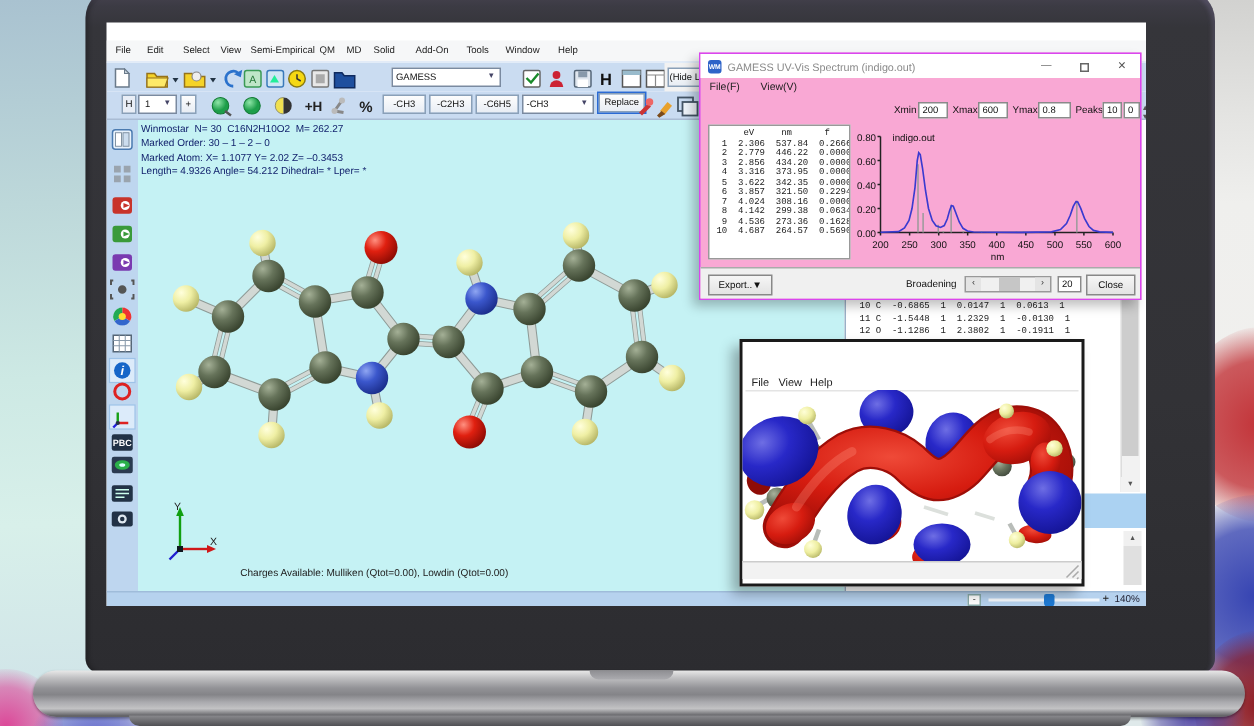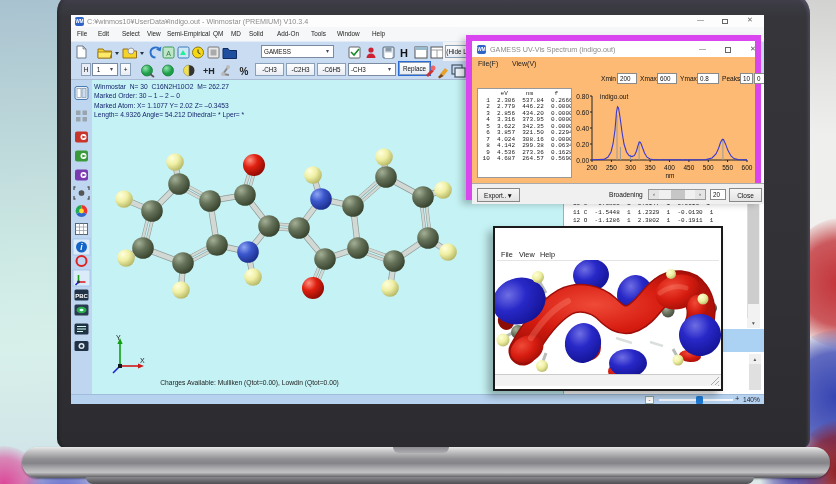--- a/index.html
+++ b/index.html
@@ -25,21 +25,21 @@
 #dock{left:492px;top:65px;width:201px;height:314px;background:#fff;border-left:1px solid #9ab0c6}
 #zoombar{left:0;top:379px;width:693px;height:10px;background:#b6d2ee;border-top:1px solid #9fbcda}
 .mi{position:absolute;top:3px}
 .cap{position:absolute;top:1px;font-size:7.5px;color:#555}
 .tbtn{position:absolute;font-size:6.3px;color:#111;border:1px solid #8aa0b8;background:linear-gradient(#fdfdfd,#e8edf4);text-align:center;line-height:11px;height:13px}
 .combo{position:absolute;background:#fff;border:1px solid #7a8aa0;height:13px;font-size:6.3px;color:#111;line-height:11px;padding-left:2px}
 .combo .dn{position:absolute;right:1px;top:1px;width:9px;height:9px;color:#446;font-size:6px;text-align:center;line-height:9px}
 
 .docktxt{position:absolute;font-family:"Liberation Mono",monospace;font-size:6px;color:#222;white-space:pre;line-height:8.6px}
 
-.win{position:absolute;background:#fdba74;border:6px solid #d946ef;box-shadow:-4px 4px 7px rgba(0,0,0,.25)}
+.win{position:absolute;background:#f9a8d4;border:1px solid #d946ef;box-shadow:-4px 4px 7px rgba(0,0,0,.25)}
 .wtitle{position:absolute;left:0;top:0;right:0;height:16px;background:#fff;font-size:7.2px;color:#333}
 .wbtn{position:absolute;top:4px;font-size:7.5px;color:#444}
 .menu7{position:absolute;font-size:7px;color:#222}
 .box{position:absolute;background:#fff;border:1px solid #8a8a8a;font-size:6.3px;color:#111;line-height:10px;padding-left:2px;height:11px}
 .lbl{position:absolute;font-size:6.6px;color:#111}
 .btn{position:absolute;background:linear-gradient(#f6f6f6,#e3e3e3);border:1px solid #888;font-size:6.5px;color:#111;text-align:center}
 </style></head><body>
 <div id="scene">
   <div class="abs" id="bgL"></div>
   <div class="abs" id="bgR"></div>
@@ -50,27 +50,20 @@
   <div class="abs blob" style="left:778px;top:330px;width:118px;height:135px;background:radial-gradient(circle,#3644b2 0%,rgba(54,68,178,.78) 50%,rgba(54,68,178,0) 78%)"></div>
   <div class="abs blob" style="left:796px;top:420px;width:90px;height:100px;background:radial-gradient(circle,#8c1820 0%,rgba(140,24,32,.7) 50%,rgba(140,24,32,0) 75%)"></div>
   <div class="abs blob" style="left:760px;top:440px;width:70px;height:70px;background:radial-gradient(circle,#4a3fa0 0%,rgba(74,63,160,.5) 45%,rgba(74,63,160,0) 72%)"></div>
 
   <div class="abs" id="bezel"></div>
   <div class="abs" id="base"></div>
   <div class="abs" id="basenotch"></div>
   <div class="abs" id="base2"></div>
 
   <div class="abs" id="screen">
-    <div class="abs" id="titlebar">
-      <div class="abs" style="left:4px;top:2px;width:9px;height:9px;background:#2e63c8;border-radius:2px;color:#fff;font-size:4.5px;text-align:center;line-height:9px;font-weight:bold">WM</div>
-      <div class="abs" style="left:16px;top:2px;white-space:nowrap">C:¥winmos10¥UserData¥indigo.out - Winmostar (PREMIUM) V10.3.4</div>
-      <div class="cap" style="left:626px;font-size:7px;color:#666">—</div>
-      <div class="abs" style="left:651px;top:3.5px;width:5.5px;height:5.5px;border:1px solid #666"></div>
-      <div class="cap" style="left:676px;font-size:7px;color:#666">✕</div>
-    </div>
     <div class="abs" id="menubar">
       <span class="mi abs" style="left:6px">File</span>
         <span class="mi abs" style="left:27px">Edit</span>
         <span class="mi abs" style="left:51px">Select</span>
         <span class="mi abs" style="left:76px">View</span>
         <span class="mi abs" style="left:96px">Semi-Empirical</span>
         <span class="mi abs" style="left:142px">QM</span>
         <span class="mi abs" style="left:160px">MD</span>
         <span class="mi abs" style="left:178px">Solid</span>
         <span class="mi abs" style="left:206px">Add-On</span>

